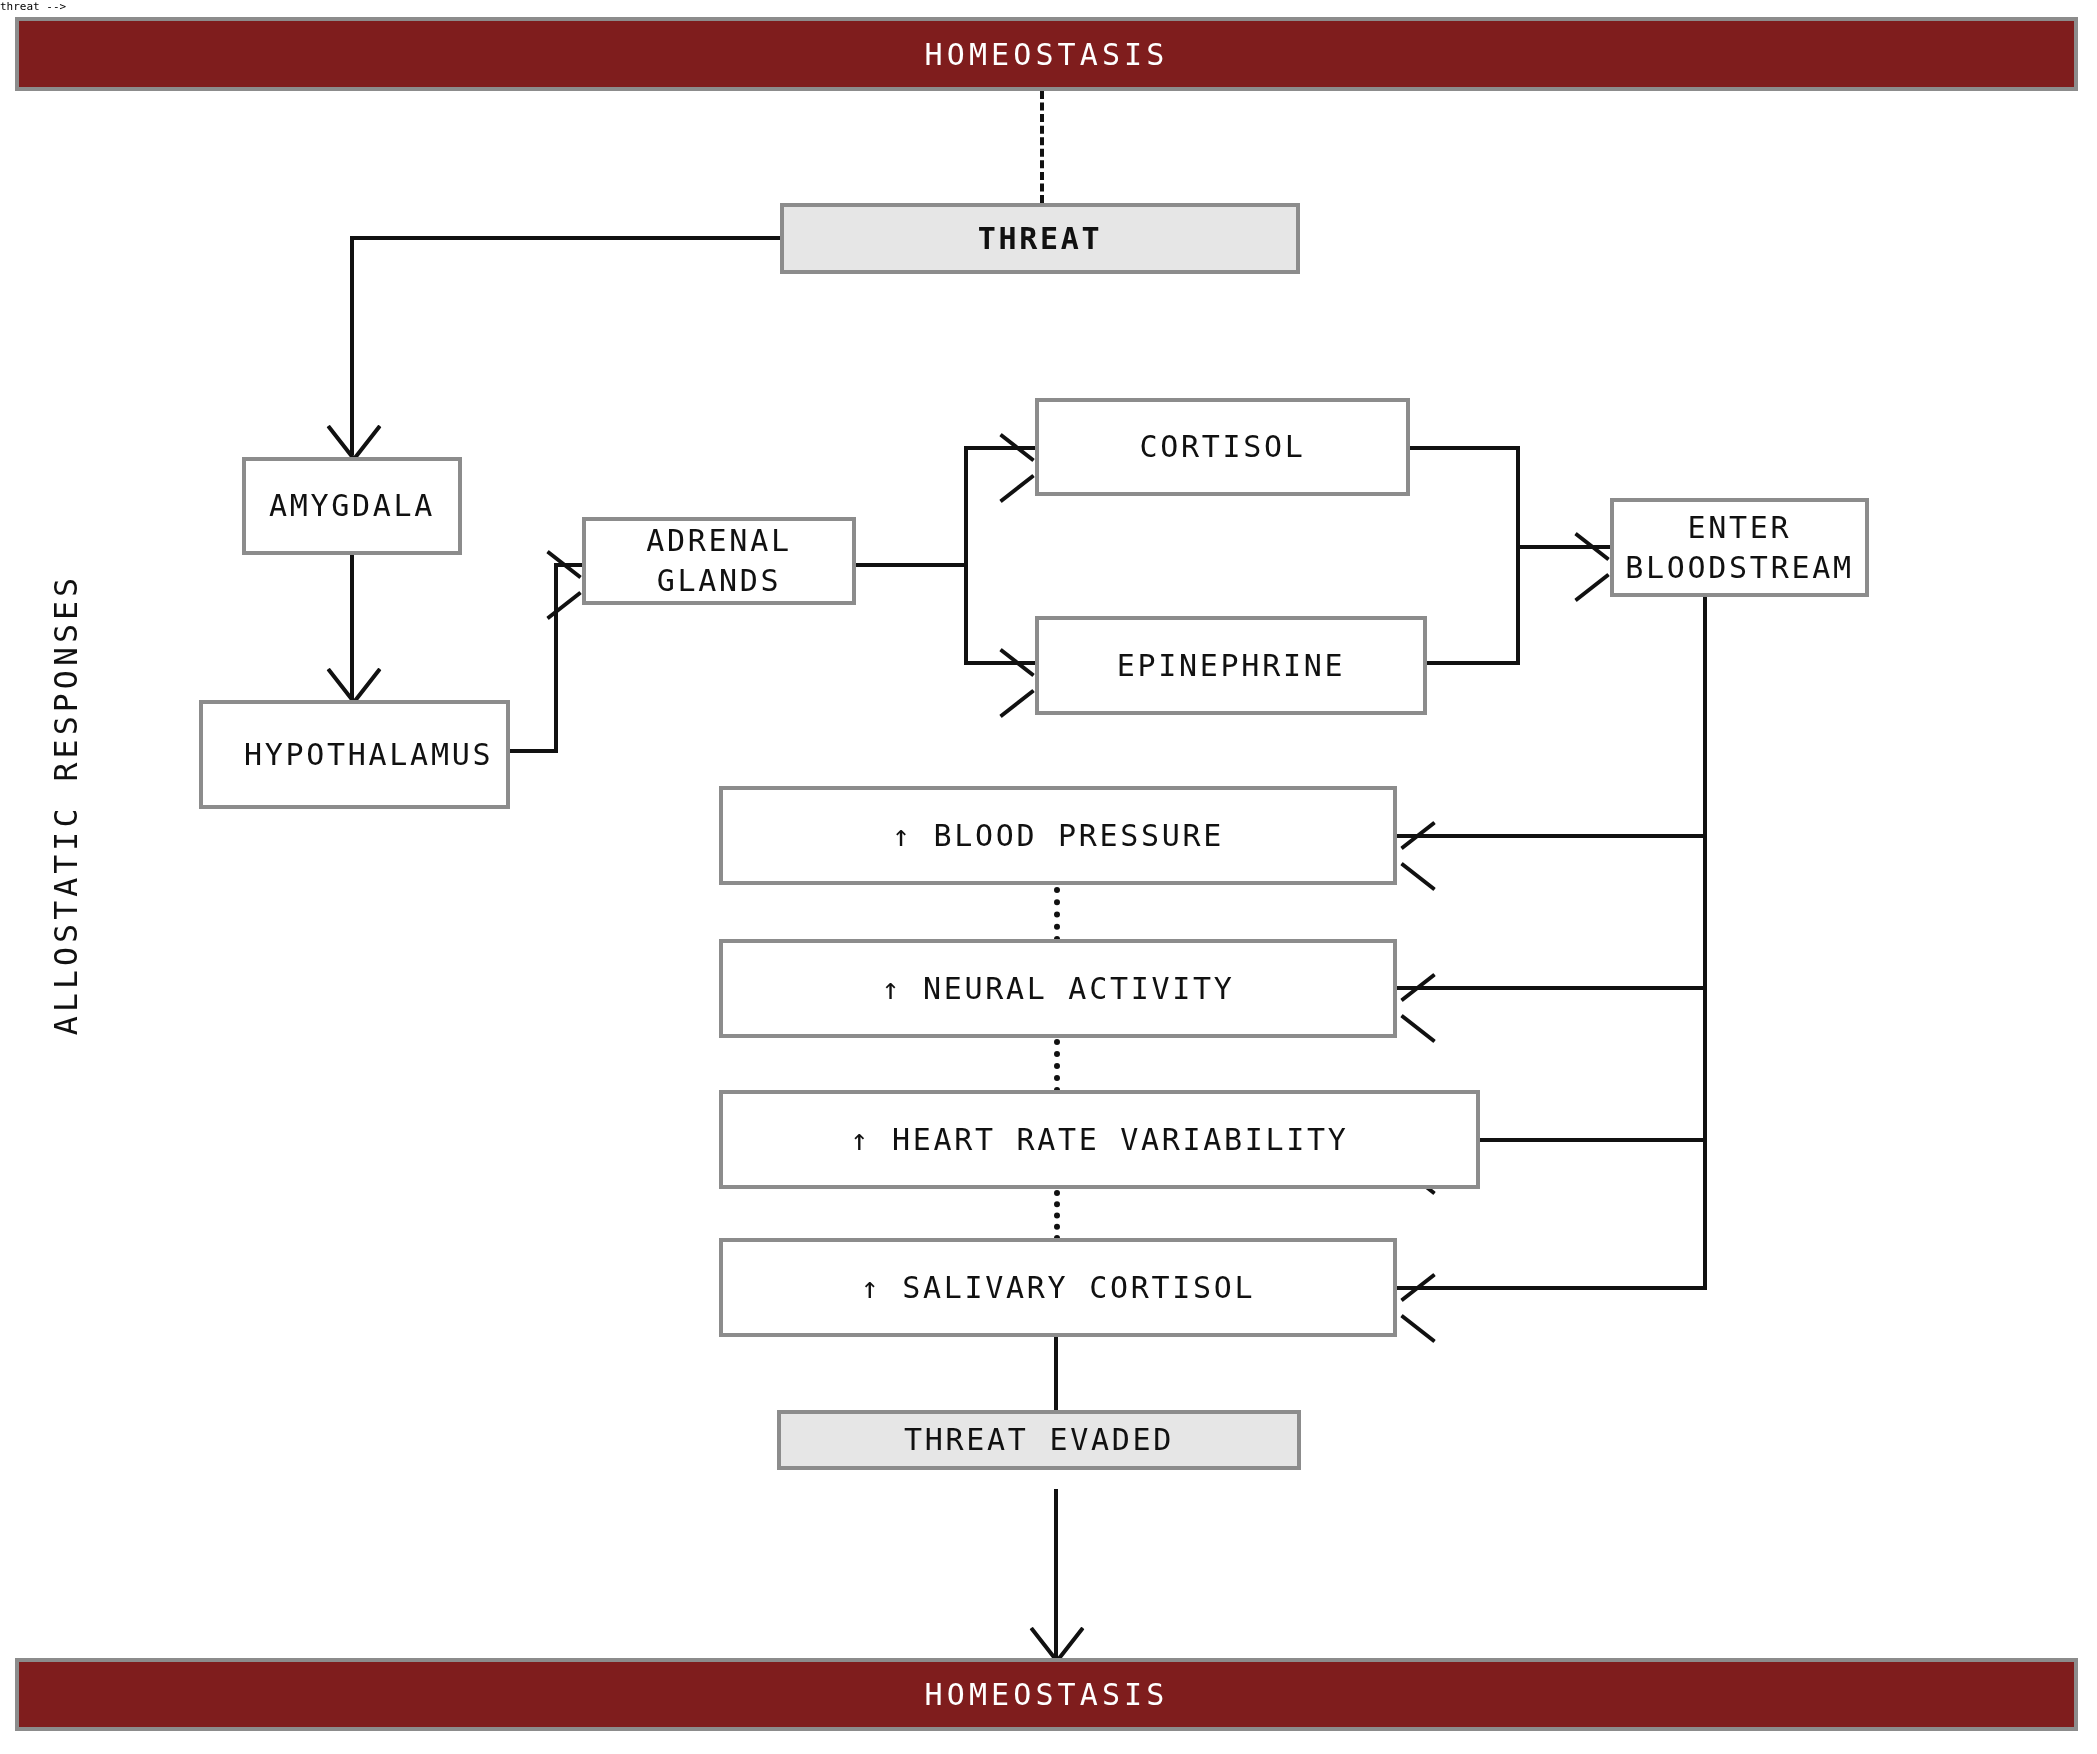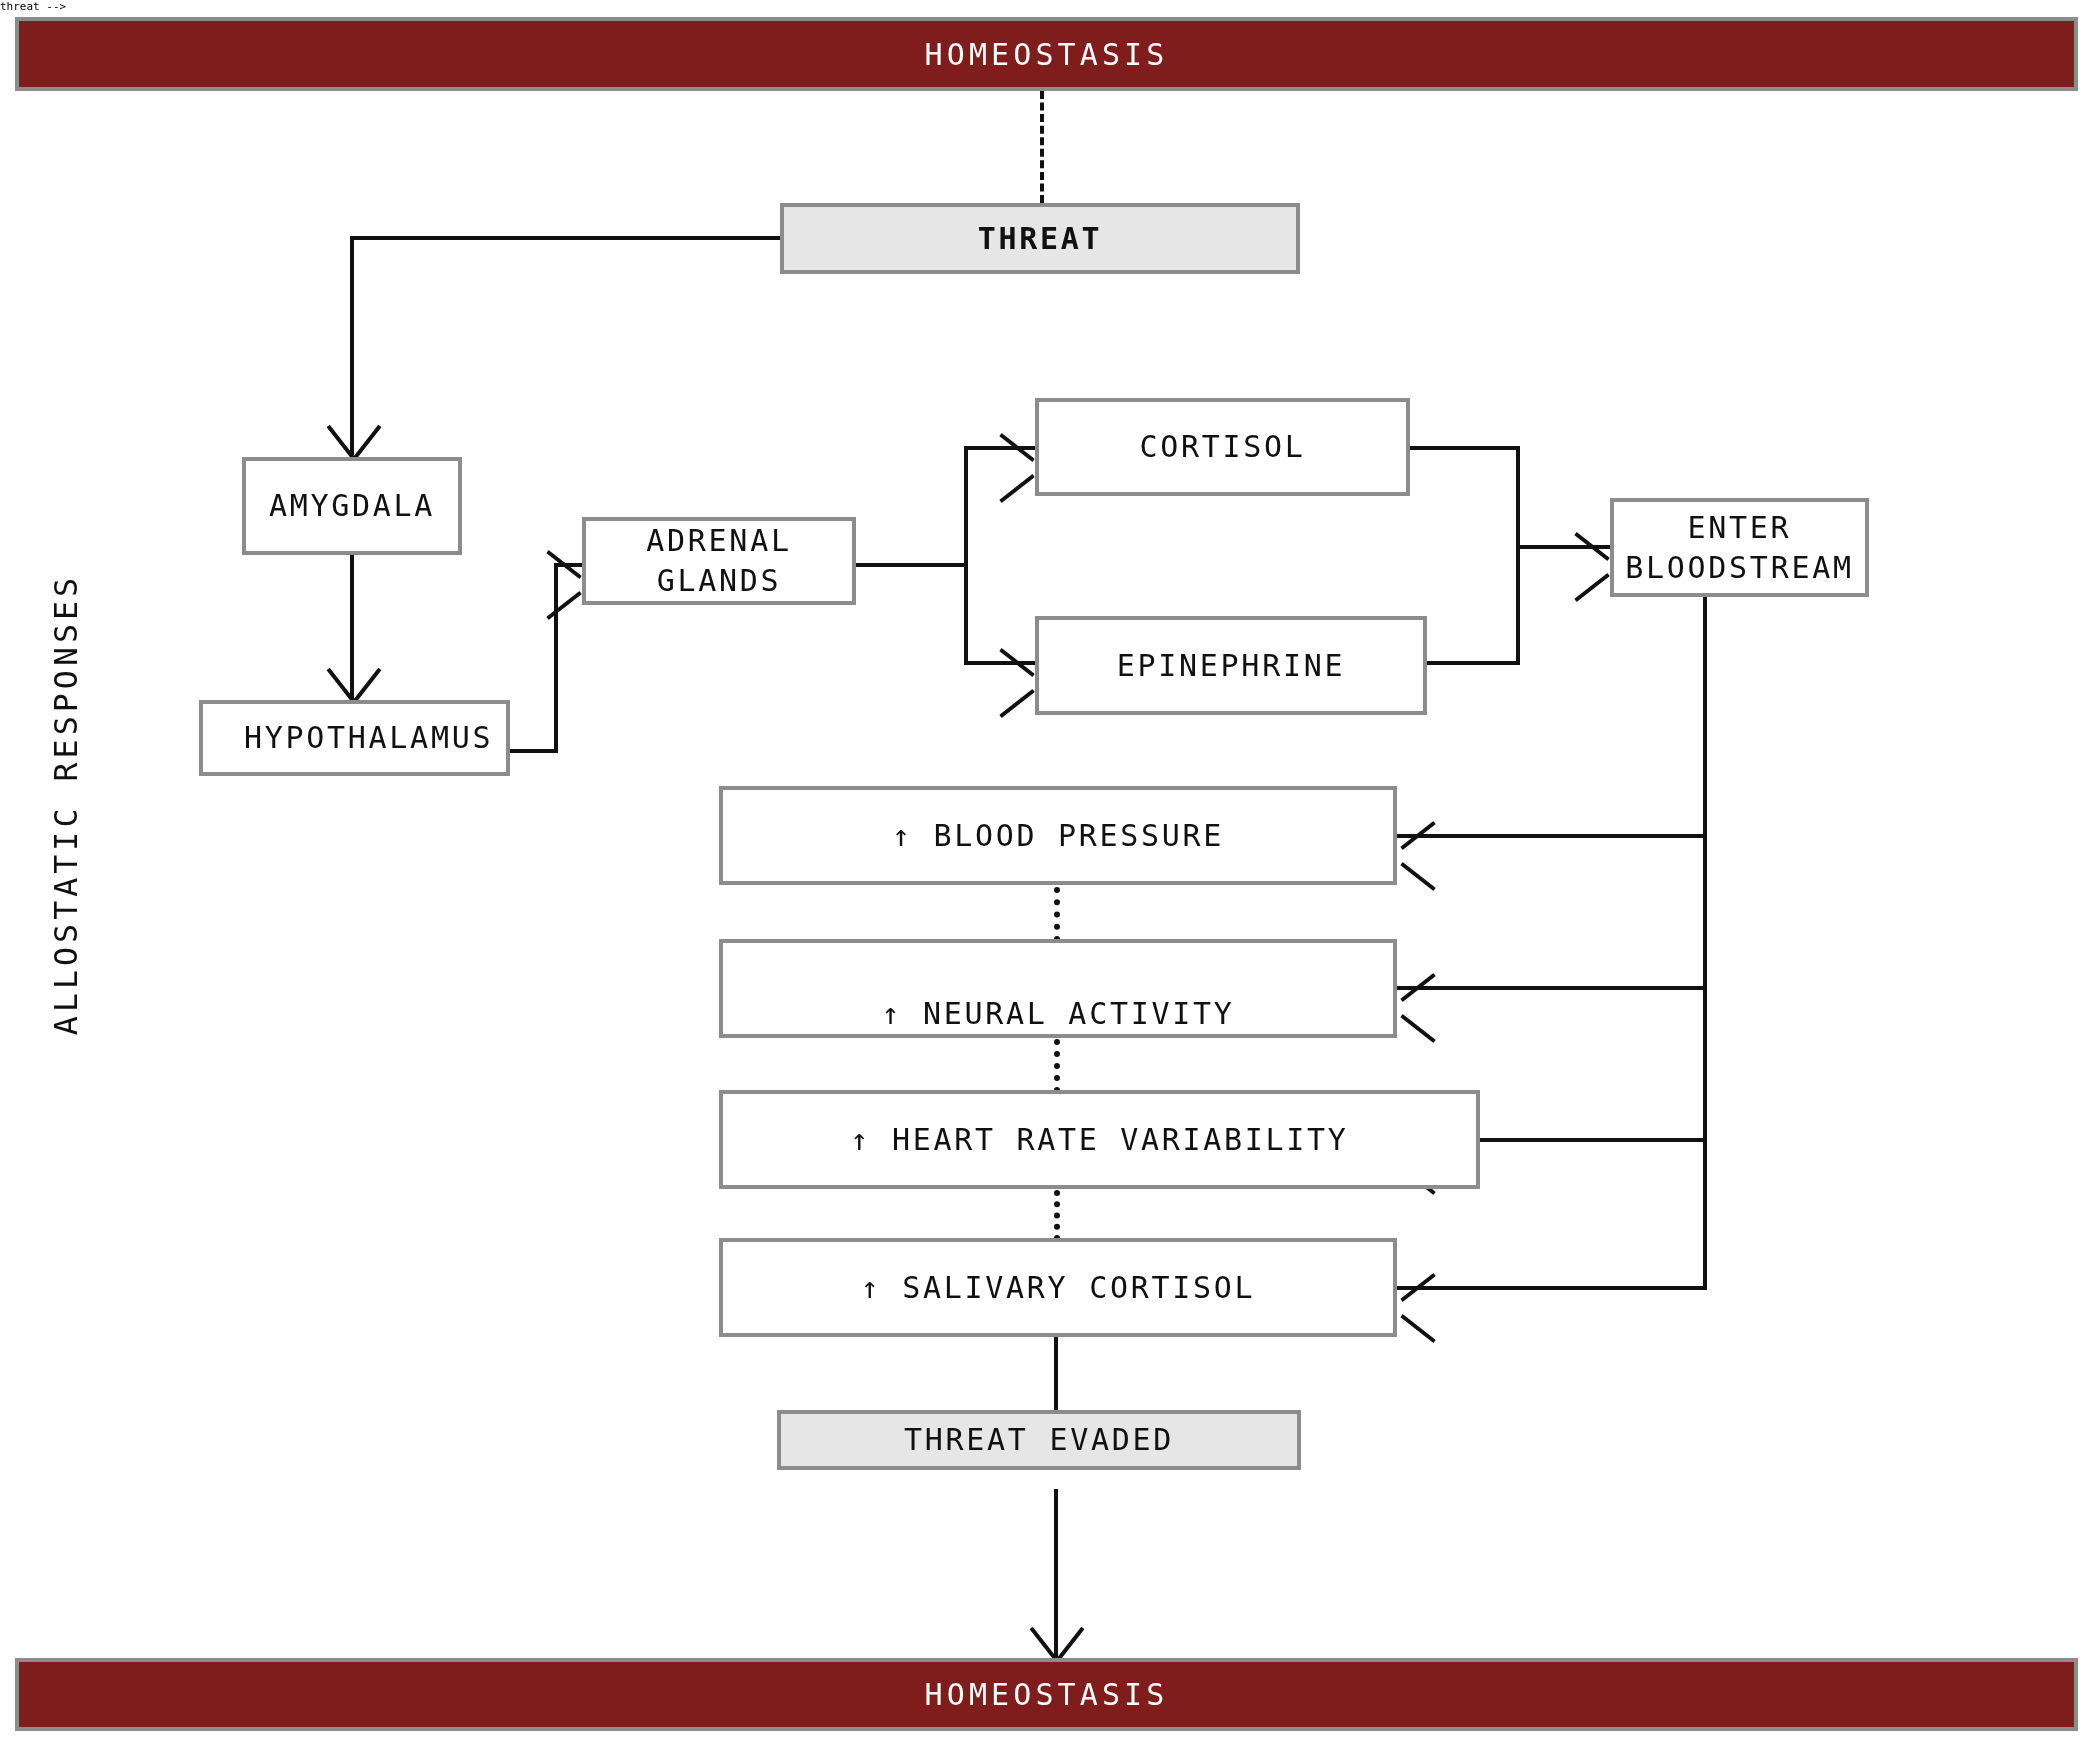--- a/index.html
+++ b/index.html
@@ -217,21 +217,21 @@
   
 
   <div class="node shaded" style="left:780px;top:203px;width:520px;height:71px;font-weight:bold;">
     <span>THREAT</span>
   </div>
 
   <div class="node" style="left:242px;top:457px;width:220px;height:98px;">
     <span>AMYGDALA</span>
   </div>
 
-  <div class="node" style="left:199px;top:700px;width:311px;height:76px;padding-left:35px;">
+  <div class="node" style="left:199px;top:700px;width:311px;height:109px;padding-left:35px;">
     <span>HYPOTHALAMUS</span>
   </div>
 
   <div class="node" style="left:582px;top:517px;width:274px;height:88px;">
     <span class="lines">
       <span>ADRENAL</span><br>
       <span>GLANDS</span>
     </span>
   </div>
 
@@ -247,21 +247,21 @@
     <span class="lines">
       <span>ENTER</span><br>
       <span>BLOODSTREAM</span>
     </span>
   </div>
 
   <div class="node" style="left:719px;top:786px;width:678px;height:99px;">
     <span>↑ BLOOD PRESSURE</span>
   </div>
 
-  <div class="node" style="left:719px;top:939px;width:678px;height:99px;align-items:flex-end;">
+  <div class="node" style="left:719px;top:939px;width:678px;height:99px;">
     <span>↑ NEURAL ACTIVITY</span>
   </div>
 
   <div class="node" style="left:719px;top:1090px;width:761px;height:99px;">
     <span>↑ HEART RATE VARIABILITY</span>
   </div>
 
   <div class="node" style="left:719px;top:1238px;width:678px;height:99px;">
     <span>↑ SALIVARY CORTISOL</span>
   </div>

